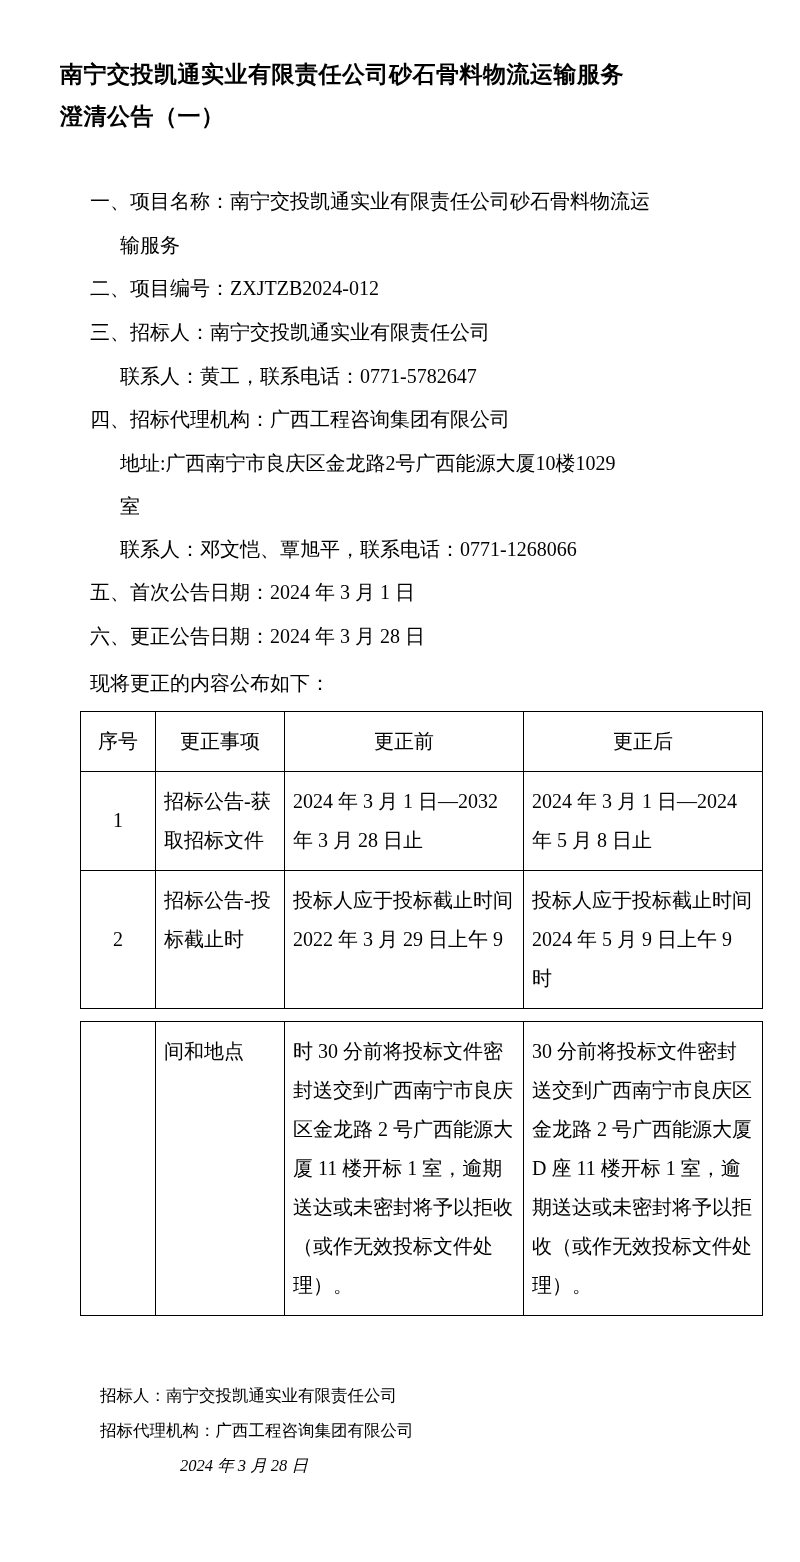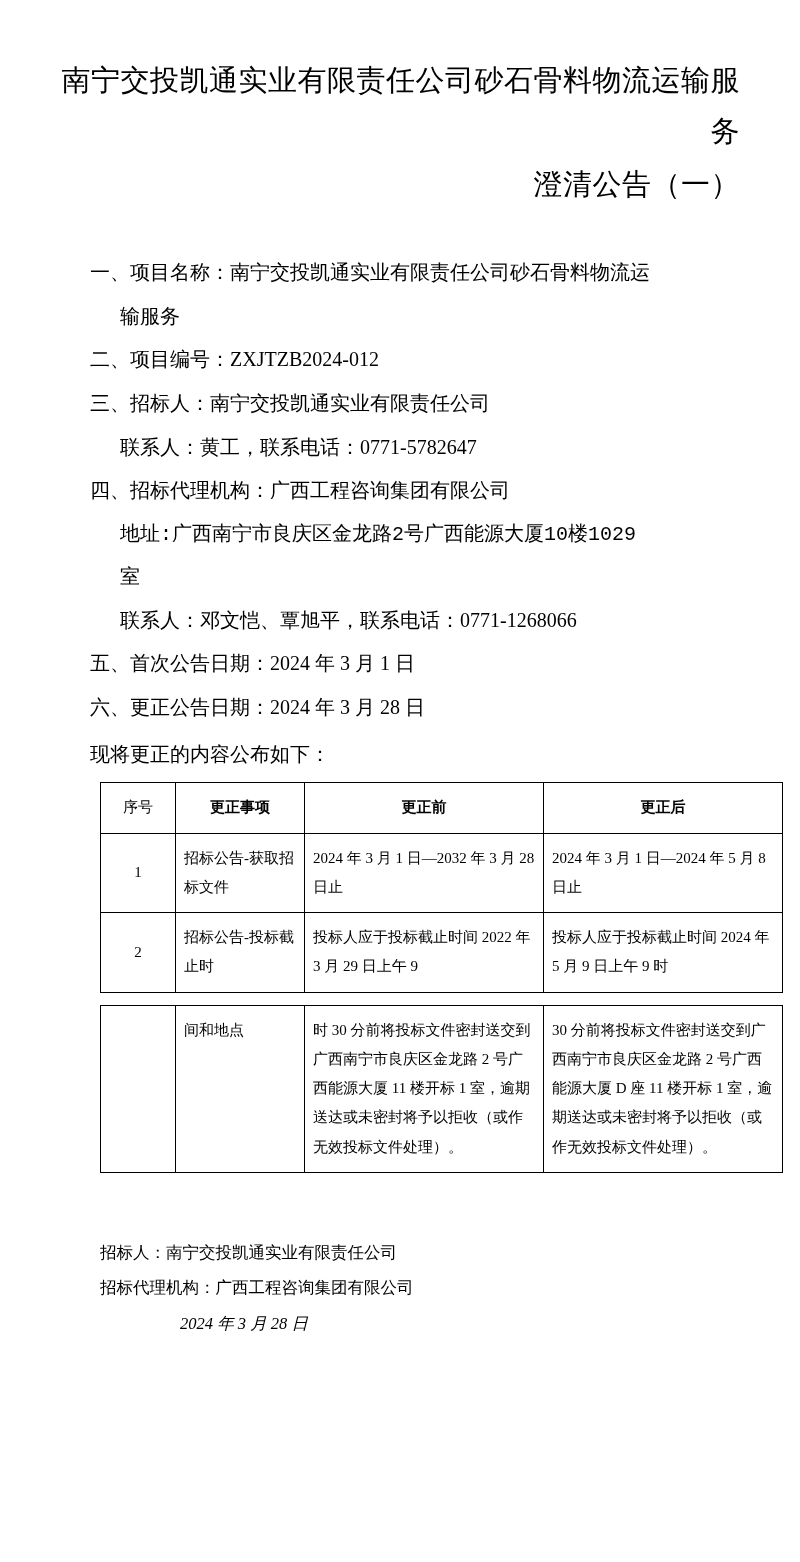--- a/index.html
+++ b/index.html
@@ -18,23 +18,23 @@
   .page {
     width: 800px;
     height: 1562px;
     box-sizing: border-box;
     padding: 55px 60px 0 60px;
     position: relative;
   }
 
   
   .title-block {
-    text-align: right;
-    font-weight: normal;
-    font-size: 29px;
+    text-align: left;
+    font-weight: bold;
+    font-size: 23px;
     line-height: 1.75;
     letter-spacing: 0.5px;
   }
   .title-line1 { margin-bottom: 2px; }
   .title-line2 { }
 
   
   .body-block {
     margin-top: 42px;
     font-size: 20px;
@@ -48,55 +48,54 @@
   }
   .sub {
     display: block;
     padding-left: 60px;
     text-indent: 0;
   }
   .sub-wide {
     display: block;
     padding-left: 60px;
     text-indent: 0;
-    font-family: Liberation Mono, monospace;
   }
   .intro {
     display: block;
     padding-left: 30px;
     margin-top: 4px;
     margin-bottom: 6px;
   }
 
   
   table.correction {
     border-collapse: collapse;
     width: 620px;
-    margin-left: 40px;
-    font-size: 15px;
+    margin-left: 20px;
+    font-size: 20px;
     table-layout: fixed;
   }
   table.correction td {
     border: 1px solid #000000;
     vertical-align: top;
     padding: 10px 8px 10px 8px;
     line-height: 1.95;
   }
   .c-no   { width: 58px;  text-align: center; vertical-align: middle !important; }
   .c-item { width: 112px; }
   .c-before { width: 222px; }
   .c-after  { width: 222px; }
 
   thead td, .head td {
     text-align: center;
     vertical-align: middle !important;
     padding-top: 12px;
     padding-bottom: 12px;
   }
-  .head .c-item, .head .c-before, .head .c-after { text-align: center; font-weight: bold; }
+  .head .c-item, .head .c-before, .head .c-after { text-align: center; }
 
   .row2-no { text-align: center; vertical-align: middle !important; }
   .blank-cell { }
 
   .spacer-gap { height: 12px; }
 
   
   .footer {
     margin-top: 62px;
     font-size: 16.5px;

